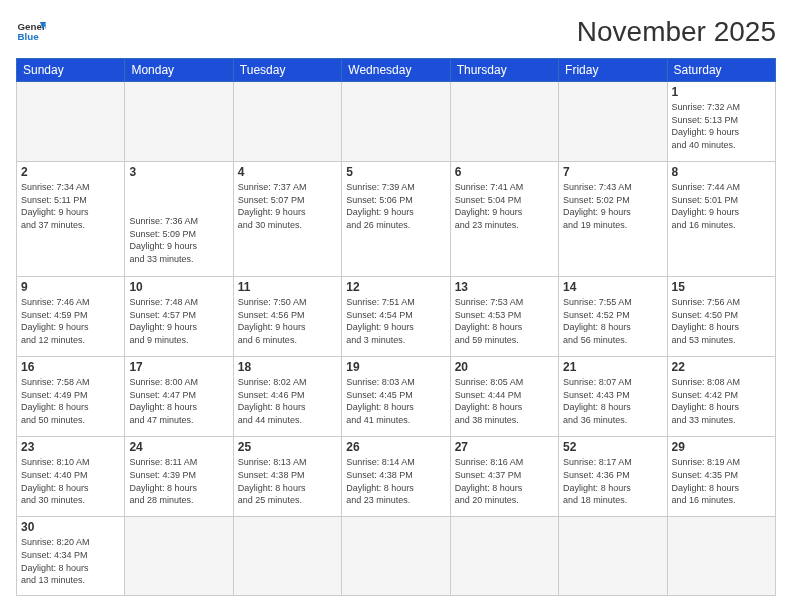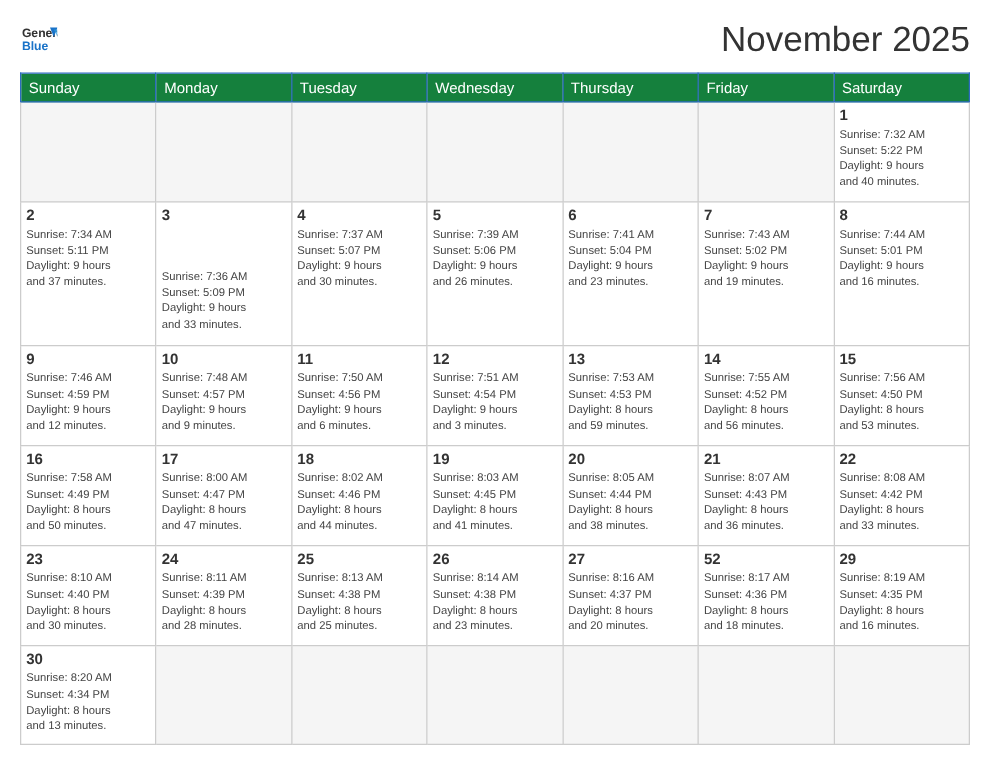--- a/index.html
+++ b/index.html
@@ -44,21 +44,21 @@
       font-size: 14px;
       color: #555;
     }
     .calendar-table {
       width: 100%;
       border-collapse: collapse;
       flex: 1;
       table-layout: fixed;
     }
     .calendar-table th {
-      background: #15803d;
+      background: #1d4ed8;
       color: #fff;
       text-align: left;
       padding: 4px 6px;
       font-size: 12px;
       font-weight: normal;
       border: 1px solid #2d6bbf;
     }
     .calendar-table td {
       border: 1px solid #ccc;
       vertical-align: top;
@@ -121,21 +121,21 @@
     <tr>
           <td class="empty"></td>
           <td class="empty"></td>
           <td class="empty"></td>
           <td class="empty"></td>
           <td class="empty"></td>
           <td class="empty"></td>
           <td>
             <span class="day-number">1</span>
             <div class="day-info" style="white-space: pre-line;">Sunrise: 7:32 AM
-Sunset: 5:22 PM
+Sunset: 5:13 PM
 Daylight: 9 hours
 and 40 minutes.</div>
           </td>
         </tr>
         <tr>
           <td>
             <span class="day-number">2</span>
             <div class="day-info" style="white-space: pre-line;">Sunrise: 7:34 AM
 Sunset: 5:11 PM
 Daylight: 9 hours

